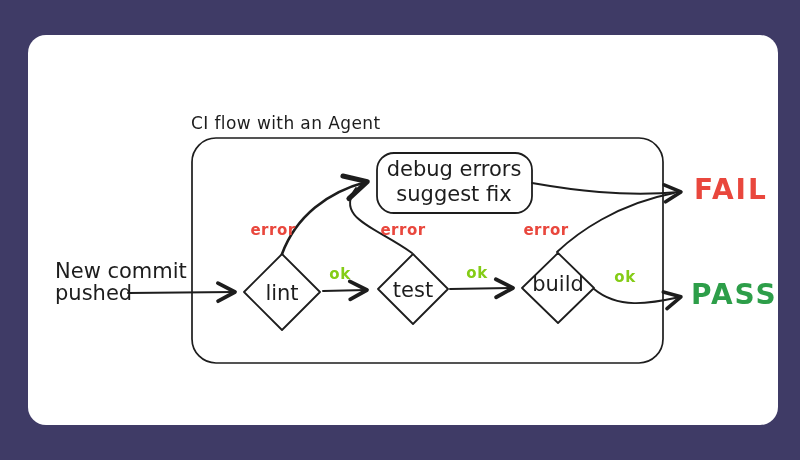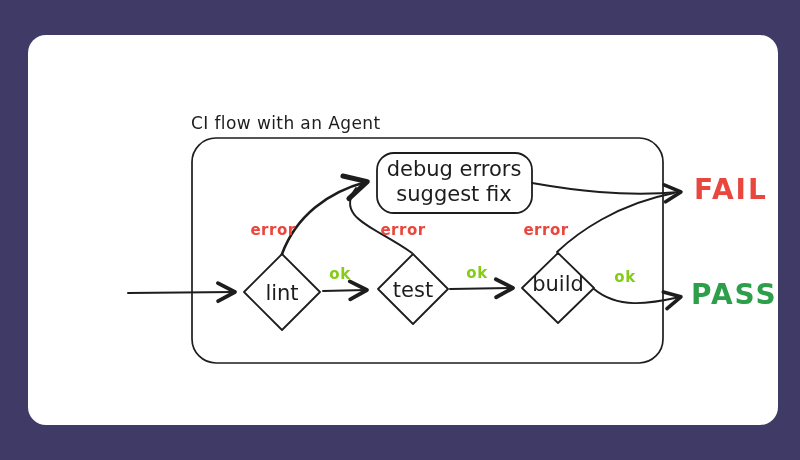--- a/index.html
+++ b/index.html
@@ -99,20 +99,22 @@
     <path d="M450,289 L512,288" fill="none" stroke="#1d1d1d" stroke-width="2" marker-end="url(#arrow)" stroke-linecap="round"></path>
     <path d="M282,254 C296,216 328,192 366,182" fill="none" stroke="#1d1d1d" stroke-width="2.6" marker-end="url(#arrow)" stroke-linecap="round"></path>
     <path d="M412,253 C376,227 334,218 356,188" fill="none" stroke="#1d1d1d" stroke-width="1.9" stroke-linecap="round"></path>
     <path d="M532,183 C572,190 622,197 680,192" fill="none" stroke="#1d1d1d" stroke-width="1.9" marker-end="url(#arrow)" stroke-linecap="round"></path>
     <path d="M557,252 C577,233 617,204 674,193" fill="none" stroke="#1d1d1d" stroke-width="1.9" stroke-linecap="round"></path>
     <path d="M594,289 C618,309 648,304 680,297" fill="none" stroke="#1d1d1d" stroke-width="1.9" marker-end="url(#arrow)" stroke-linecap="round"></path>
   </svg>
 
   <div class="lbl title-lbl" style="left:191px; top:112px;">CI flow with an Agent</div>
 
+  <div class="lbl" style="left:55px; top:260px;">New commit
+pushed</div>
 
   <div class="lbl agent-lbl block-centered" style="left:454px; top:157px;">debug errors
 suggest fix</div>
 
   <div class="lbl node-lbl centered" style="left:282px; top:293px;">lint</div>
   <div class="lbl node-lbl centered" style="left:413px; top:290px;">test</div>
   <div class="lbl node-lbl centered" style="left:558px; top:284px;">build</div>
 
   <div class="lbl edge-lbl err centered" style="left:273px; top:230px;">error</div>
   <div class="lbl edge-lbl err centered" style="left:403px; top:230px;">error</div>

